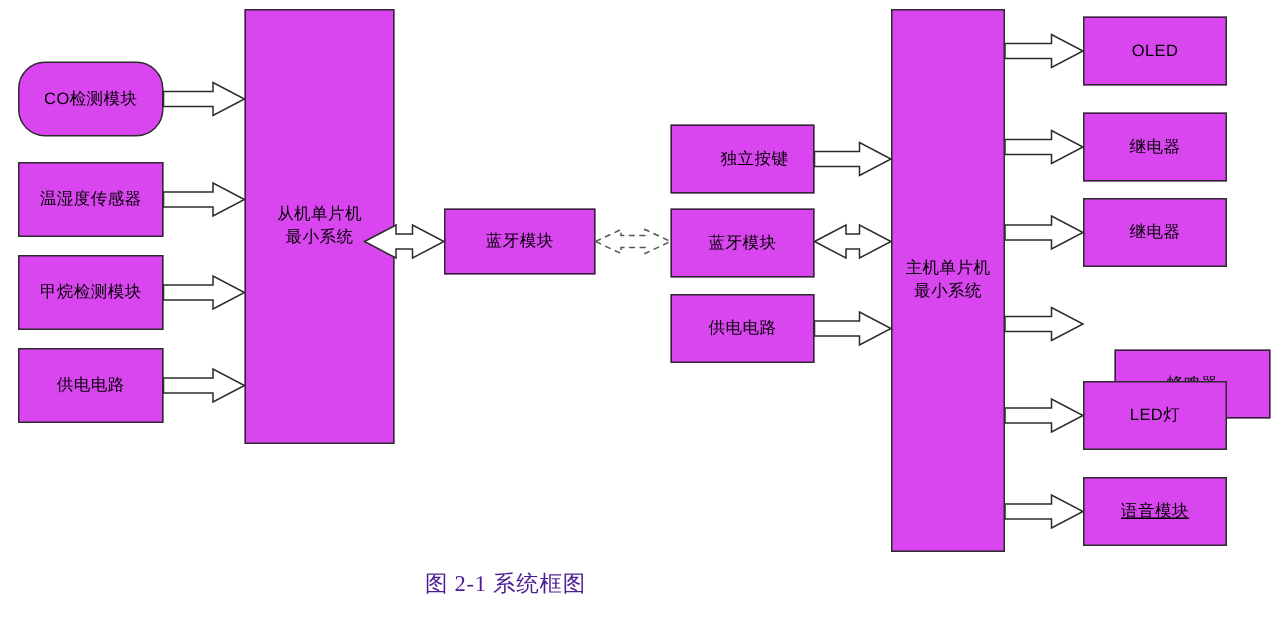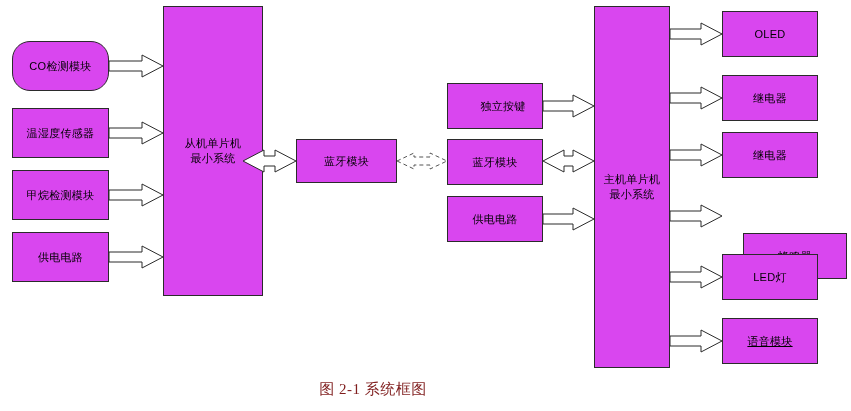--- a/index.html
+++ b/index.html
@@ -41,24 +41,23 @@
     height: 411px;
     pointer-events: none;
   }
   .caption {
     position: absolute;
     left: 0;
     top: 380px;
     width: 674px;
     text-align: center;
     font-size: 15px;
-    color: #7f1d1d;
+    color: #4c1d95;
     font-family: "Liberation Serif", "DejaVu Serif", serif;
     letter-spacing: 0.5px;
-    padding-left: 36px;
   }
   .arrow-shape {
     fill: #ffffff;
     stroke: #2b2b2b;
     stroke-width: 1;
   }
   .arrow-dashed {
     fill: none;
     stroke: #555555;
     stroke-width: 1;

